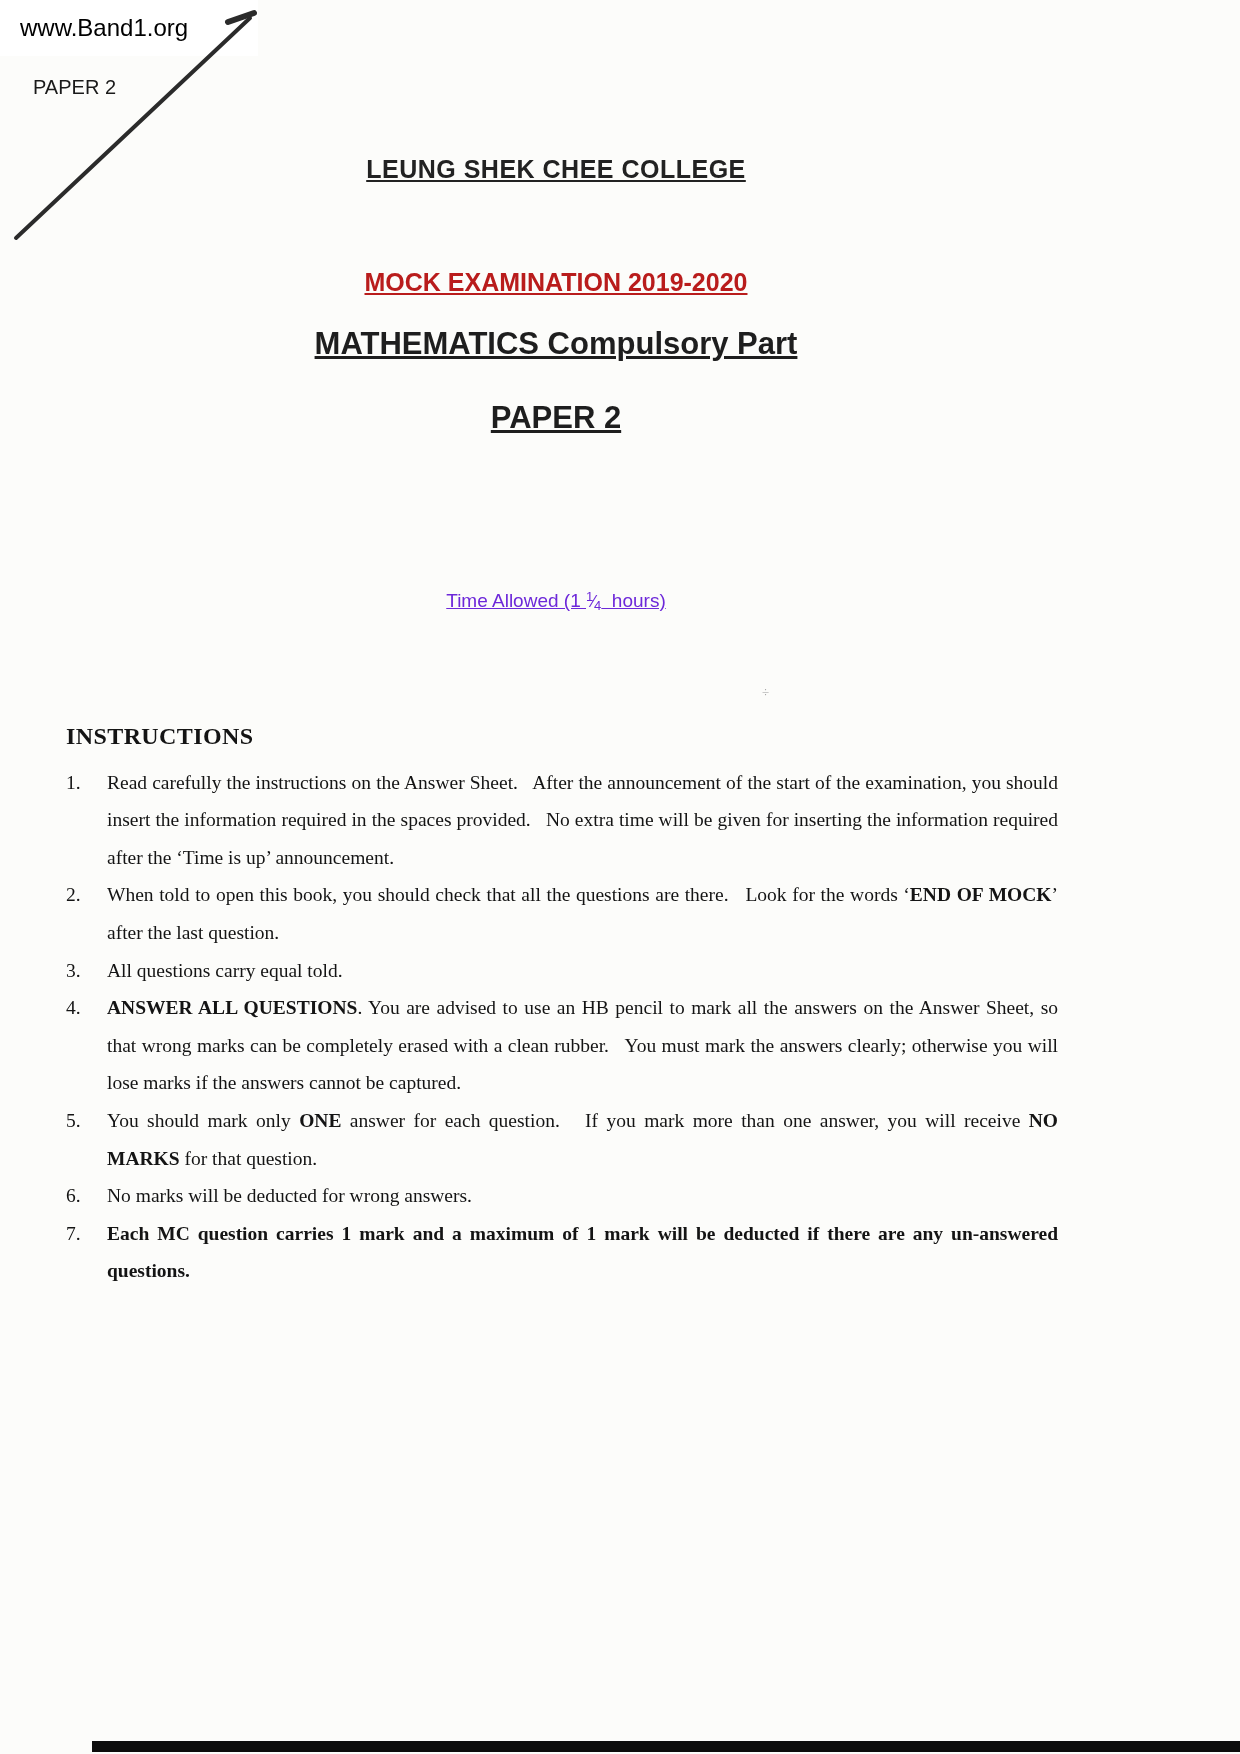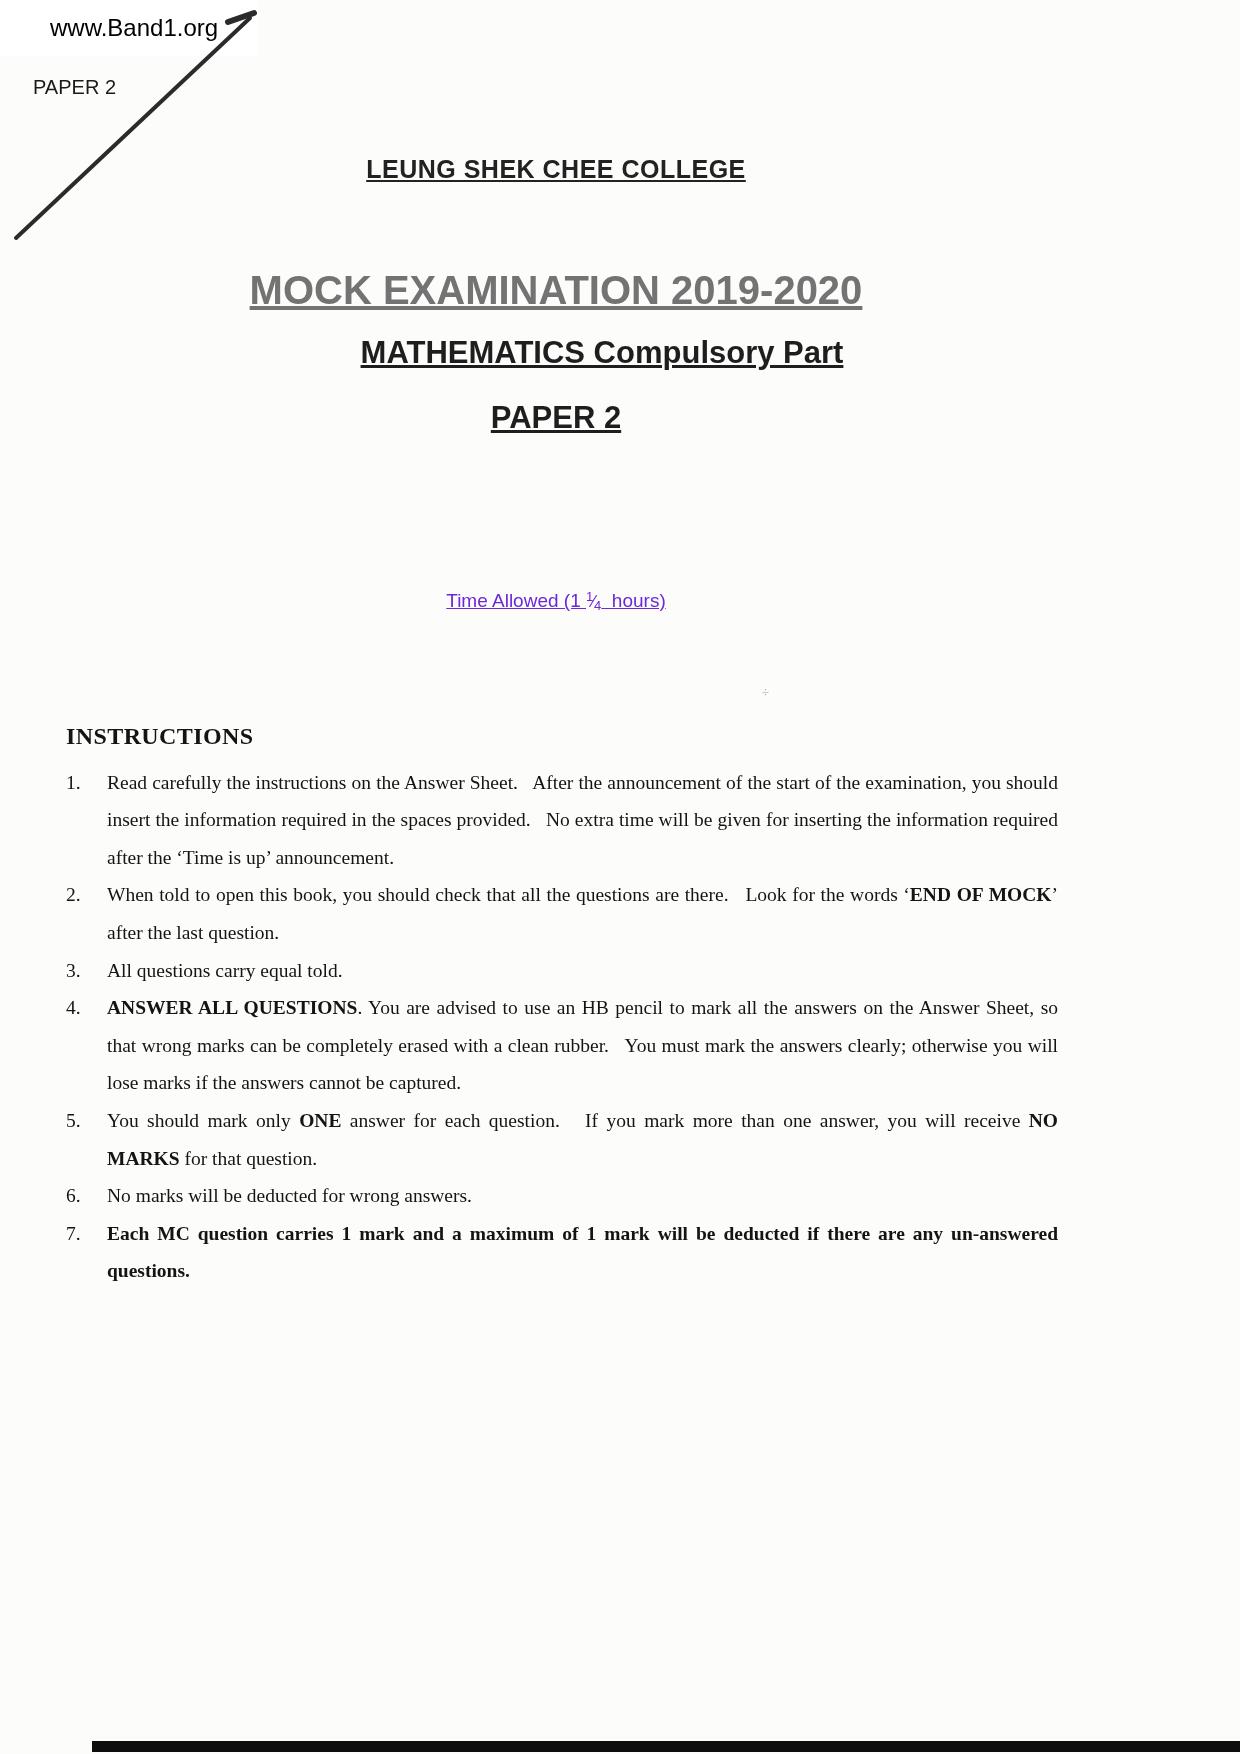--- a/index.html
+++ b/index.html
@@ -12,21 +12,21 @@
     color:#1c1c1c;
     font-family:"Liberation Serif", serif;
   }
 
   
   .watermark {
     position:absolute; left:0; top:0;
     width:258px; height:56px;
     background:#ffffff;
     display:flex; align-items:center;
-    box-sizing:border-box; padding-left:50px;
+    box-sizing:border-box; padding-left:20px;
     font-family:"Liberation Sans", sans-serif;
     font-size:24px; color:#000;
     z-index:5;
   }
 
   
   .corner-frag {
     position:absolute; left:32px; top:47px;
     height:15px; overflow:hidden;
     z-index:4;
@@ -47,22 +47,22 @@
   .slash-svg { position:absolute; left:0; top:0; z-index:6; }
 
   
   .headerblock {
     position:absolute; left:0; top:0; width:1112px; height:700px;
     font-family:"Liberation Sans", sans-serif;
     z-index:2;
   }
   .headerblock > div { position:absolute; width:100%; text-align:center;text-decoration:underline; }
   .college  { top:155px; font-size:25px; font-weight:bold; letter-spacing:0.5px; color:#222; }
-  .title1   { top:268px; font-size:40px; font-weight:bold; color:#737373; }
-  .title2   { top:335px; font-size:31px; font-weight:bold; color:#1e1e1e;padding-left:46px; }
+  .title1   { top:268px; font-size:25px; font-weight:bold; color:#b91c1c; }
+  .title2   { top:326px; font-size:31px; font-weight:bold; color:#1e1e1e; }
   .title3   { top:400px; font-size:31px; font-weight:bold; color:#1e1e1e; }
   .timeline { top:590px; font-size:19px; color:#6d28d9; white-space:pre; }
 
   .frac { display:inline-block; font-size:19px; }
   .frac .fn { display:inline-block; font-size:13px; transform:translateY(-6px); }
   .frac .fs { display:inline-block; font-size:17px; margin:0 -1px; }
   .frac .fd { display:inline-block; font-size:13px; transform:translateY(3px); }
 
   
   .instructions {

